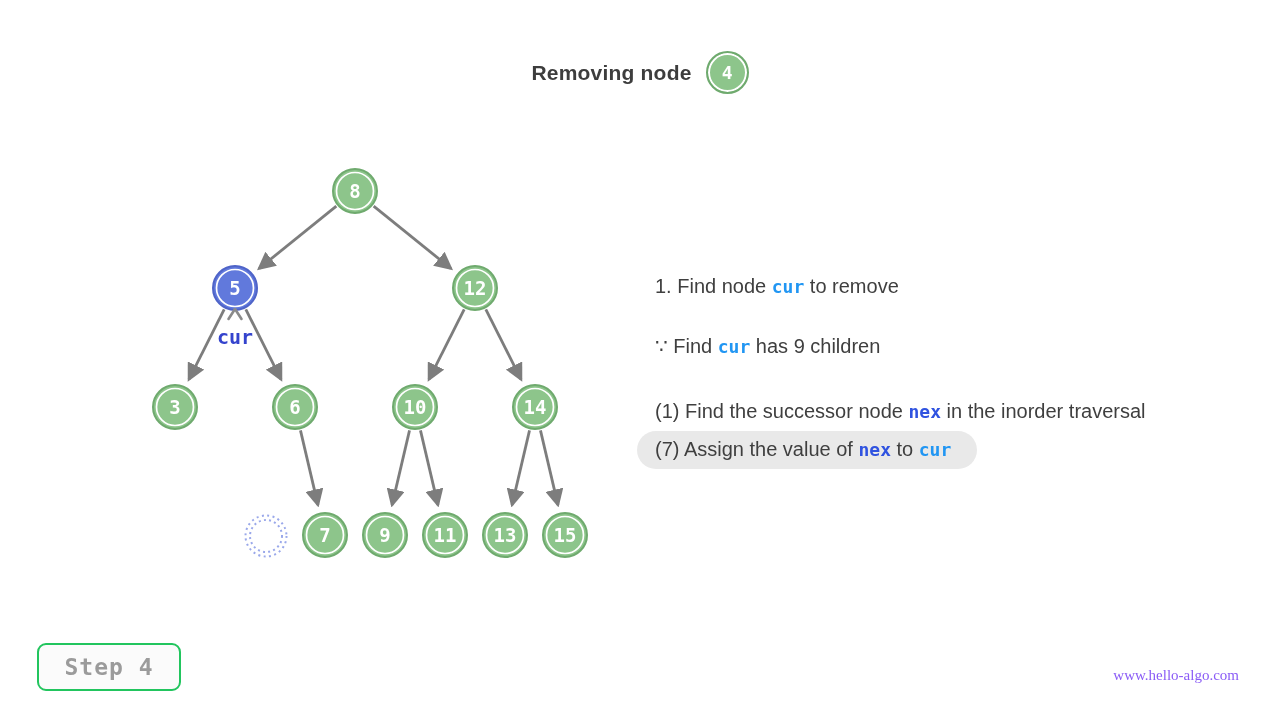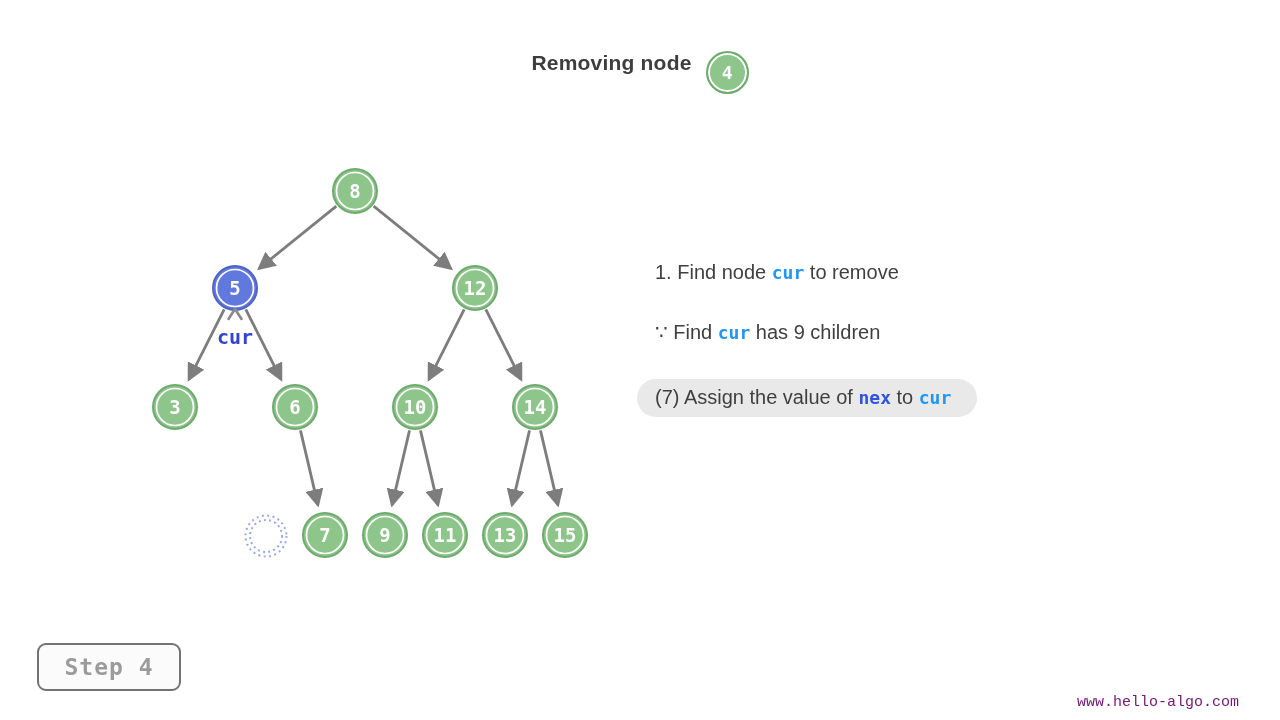--- a/index.html
+++ b/index.html
@@ -2,54 +2,54 @@
 <html><head>
 <meta charset="utf-8">
 <style>
   html,body{margin:0;padding:0;}
   body{
     width:1280px;height:720px;position:relative;background:#ffffff;
     font-family:"Liberation Sans",sans-serif;overflow:hidden;
   }
   .title-row{
     position:absolute;top:51px;left:0;width:1280px;
-    display:flex;justify-content:center;align-items:flex-start;gap:14px;
+    display:flex;justify-content:center;align-items:center;gap:14px;
   }
   .title-text{font-size:21px;font-weight:bold;color:#3d3d3d;letter-spacing:.2px;}
   .title-node{
     width:39px;height:39px;border-radius:50%;
     display:flex;align-items:center;justify-content:center;
     font-family:"DejaVu Sans Mono",monospace;font-weight:bold;font-size:18px;
     box-shadow:inset 0 0 0 2px #ffffff;
   }
   #tree-svg{position:absolute;left:0;top:0;}
   .notes{
-    position:absolute;left:655px;top:254px;width:610px;
+    position:absolute;left:655px;top:268px;width:610px;
     font-size:20px;color:#3f3f3f;line-height:36.6px;
   }
   .notes p{margin:0;white-space:nowrap;}
   .notes p.gap-after-1{margin-bottom:22px;}
   .notes p.gap-after-2{margin-bottom:28px;}
   .code{
     font-family:"DejaVu Sans Mono",monospace;font-weight:bold;font-size:18px;
   }
   .hl{
     background:#e9e9e9;border-radius:19px;
     padding:7px 26px 9px 18px;margin-left:-18px;
   }
   .step-badge{
     position:absolute;left:37px;top:643px;width:140px;height:44px;
-    border:2px solid #737373;border-radius:9px;background:#fbfbfb;
+    border:2px solid #22c55e;border-radius:9px;background:#fbfbfb;
     display:flex;align-items:center;justify-content:center;
     font-family:"DejaVu Sans Mono",monospace;font-weight:bold;font-size:23px;
     color:#9b9b9b;letter-spacing:1px;
   }
   .watermark{
-    position:absolute;right:41px;bottom:9px;
-    font-family:Liberation Mono, monospace;font-size:15px;color:#701a75;
+    position:absolute;right:41px;bottom:36px;
+    font-family:Liberation Serif, serif;font-size:15px;color:#8b5cf6;
   }
 </style>
 </head>
 <body>
 
 <div class="title-row">
   <span class="title-text">Removing node</span>
   <span class="title-node" id="title-node" style="background: rgb(141, 197, 139); border: 2px solid rgb(111, 170, 110); color: rgb(255, 255, 255);">
     <span>4</span>
   </span>
@@ -137,20 +137,21 @@
       <text x="565" y="541.5" text-anchor="middle" fill="#ffffff" font-family="&quot;DejaVu Sans Mono&quot;, monospace" font-size="19px" font-weight="bold">15</text>
     </g>
     <path d="M 228.5 318 L 235 317 " fill="none"></path>
     <path d="M 228.5 319 L 235 309 L 241.5 319" fill="none" stroke="#8a8a8a" stroke-width="2.6" stroke-linecap="round" stroke-linejoin="round"></path>
     <text x="235" y="344" text-anchor="middle" fill="#3443cd" font-family="&quot;DejaVu Sans Mono&quot;, monospace" font-size="20px" font-weight="bold">cur</text>
   </svg>
 
 <div class="notes" id="notes">
     <p class="gap-after-1"><span><span>1. Find node </span><span class="code" style="color: rgb(33, 150, 243);">cur</span><span> to remove</span></span></p>
     <p class="gap-after-2"><span><span>∵ Find </span><span class="code" style="color: rgb(33, 150, 243);">cur</span><span> has 9 children</span></span></p>
+    <p><span><span>(1) Find the successor node </span><span class="code" style="color: rgb(48, 83, 224);">nex</span><span> in the inorder traversal</span></span></p>
     <p><span class="hl"><span>(7) Assign the value of </span><span class="code" style="color: rgb(48, 83, 224);">nex</span><span> to </span><span class="code" style="color: rgb(33, 150, 243);">cur</span></span></p>
   </div>
 
 <div class="step-badge">
   <span>Step 4</span>
 </div>
 
 <div class="watermark">www.hello-algo.com</div>
 
 </body></html>

